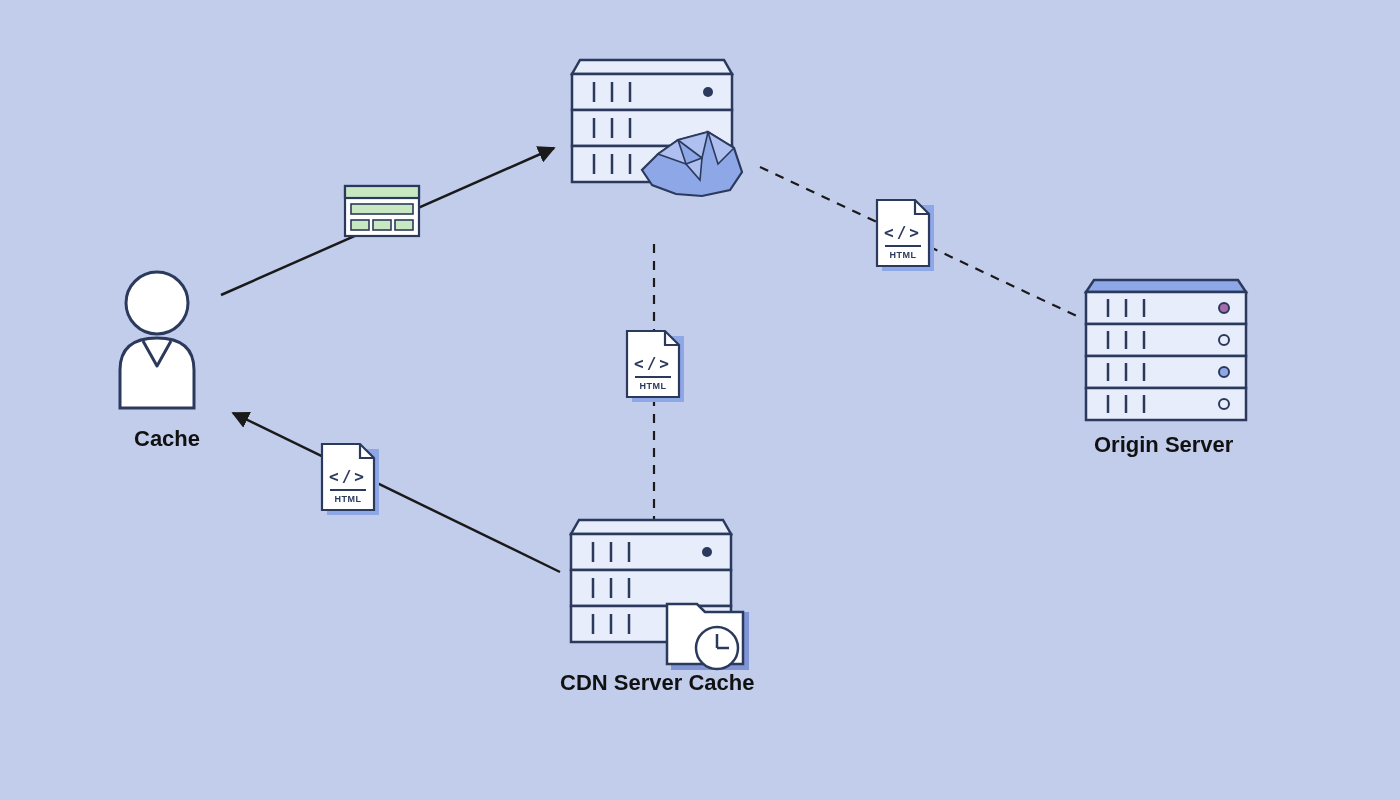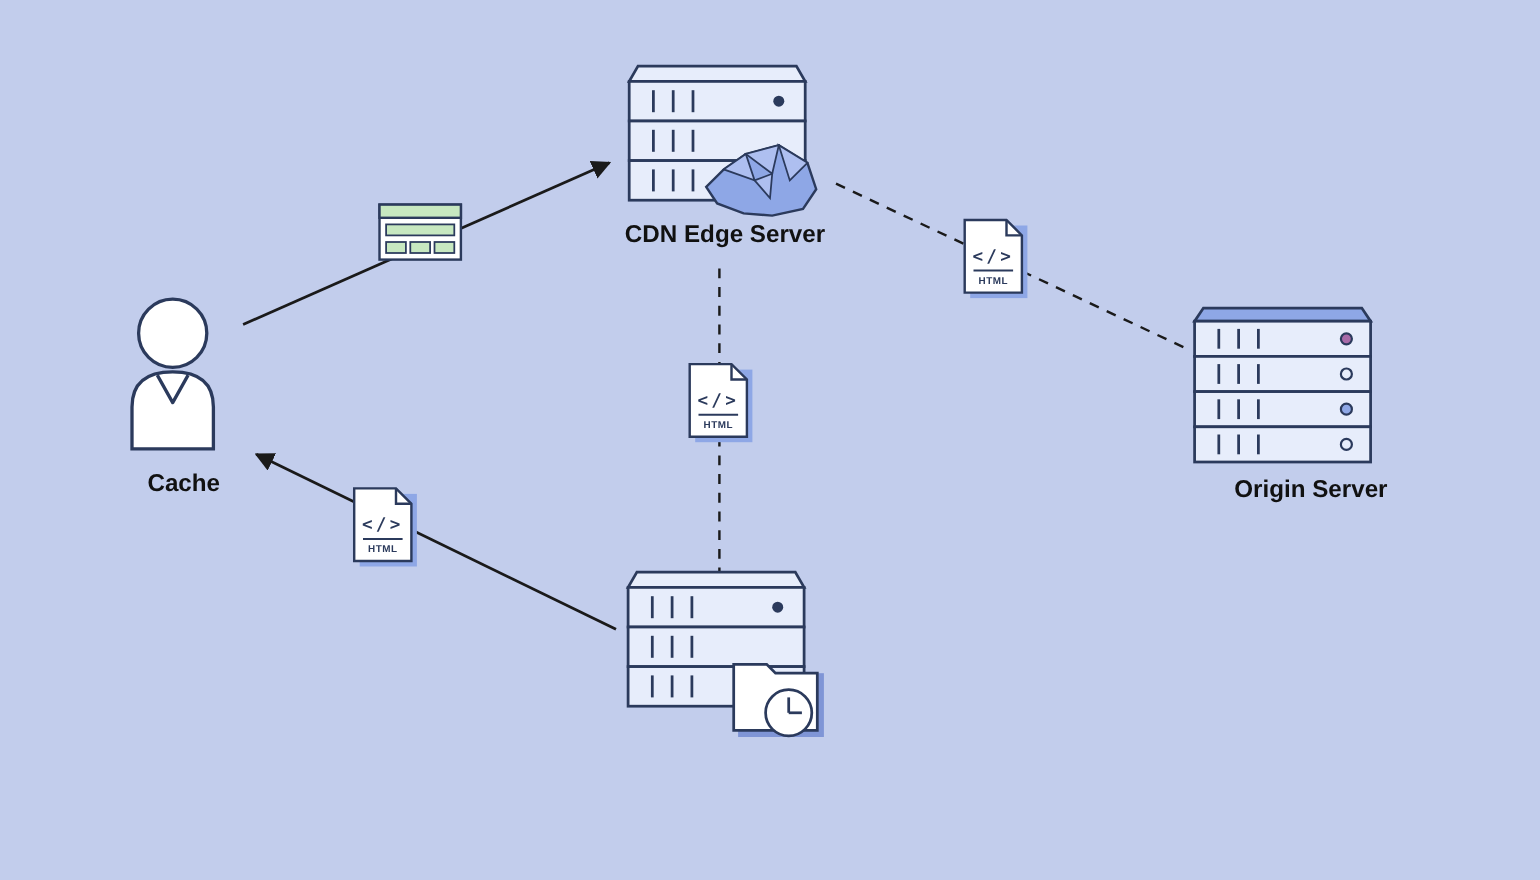--- a/index.html
+++ b/index.html
@@ -198,18 +198,18 @@
     <path d="M 38 0 L 38 14 L 52 14" fill="none" stroke="#2b3a5c" stroke-width="2.2"></path>
     <text x="26" y="38" text-anchor="middle" class="code-sym">&lt;/&gt;</text>
     <line x1="8" y1="46" x2="44" y2="46" stroke="#2b3a5c" stroke-width="1.8"></line>
     <text x="26" y="58" text-anchor="middle" class="tiny-label">HTML</text>
   </g>
 
 </svg>
 
 <div class="label" style="left:134px; top:426px;">Cache</div>
 
-<div class="label" style="left:568px; top:200px;">CDN Edge Server</div>
-
-
-<div class="label" style="left:1094px; top:432px;margin-left:28px;">Origin Server</div>
+
+<div class="label" style="left:560px; top:670px;">CDN Server Cache</div>
+
+<div class="label" style="left:1094px; top:432px;">Origin Server</div>
 
 </div>
 
 </body></html>

